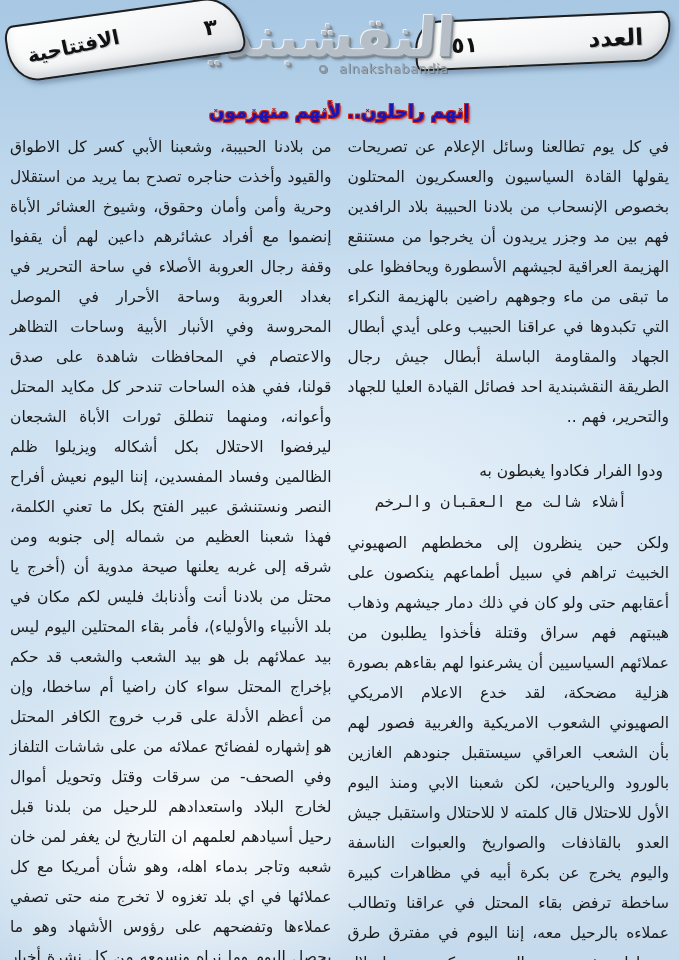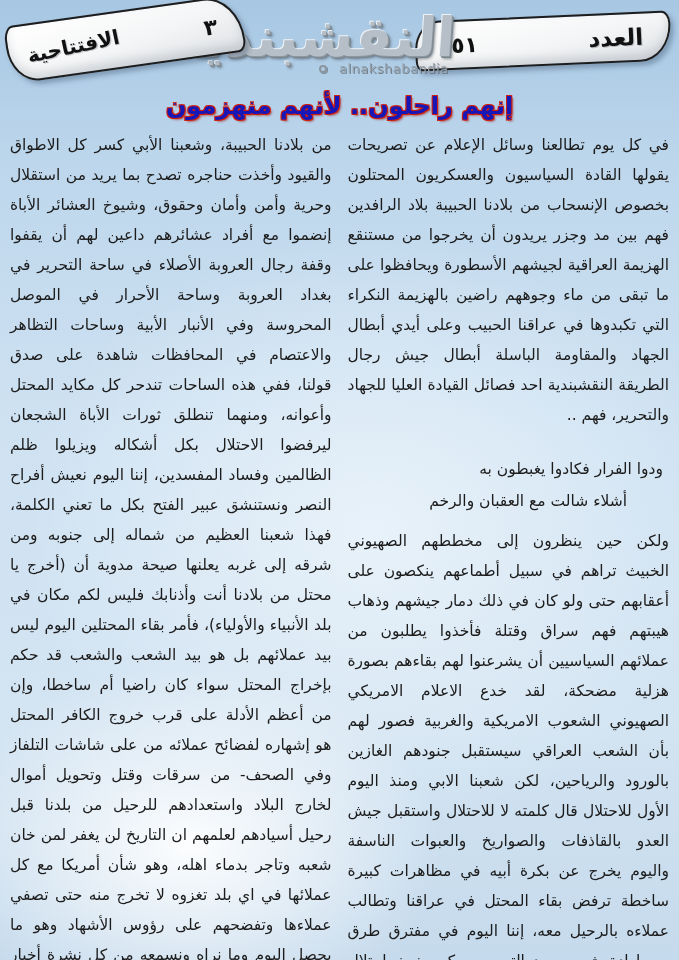--- a/index.html
+++ b/index.html
@@ -104,23 +104,23 @@
   }
   .logo-latin {
     font-size: 13px;
     color: #98a2aa;
     letter-spacing: 0.5px;
     text-shadow: 1px 1px 0 rgba(60,70,80,0.55);
   }
 
   
   .title {
-    margin-top: 0;
+    margin-top: 9px;
     text-align: center;
-    font-size: 24px;
+    font-size: 18px;
     font-weight: bold;
     color: #1717b8;
     text-shadow:
       1px 1px 0 #cf2010,
      -1px -1px 0 #cf2010,
       1px -1px 0 #cf2010,
      -1px  1px 0 #cf2010,
       2px 2px 2px rgba(160,20,10,0.5);
   }
 
@@ -141,21 +141,21 @@
     text-justify: inter-word;
     margin-bottom: 4px;
   }
   .verse {
     font-size: 15.5px;
     line-height: 30px;
     color: #1c1c1c;
     text-align: right;
   }
   .verse-1 { margin: 24px 6px 2px 0; }
-  .verse-2 { margin: 2px 42px 10px 0; }
+  .verse-2 { margin: 2px 42px 10px 0; font-family: Liberation Mono, monospace; }
 </style>
 </head>
 <body>
 
 <div class="page">
 
   <div class="header">
 
     <div class="ribbon ribbon-issue">
       <span class="ribbon-label">العدد</span>

